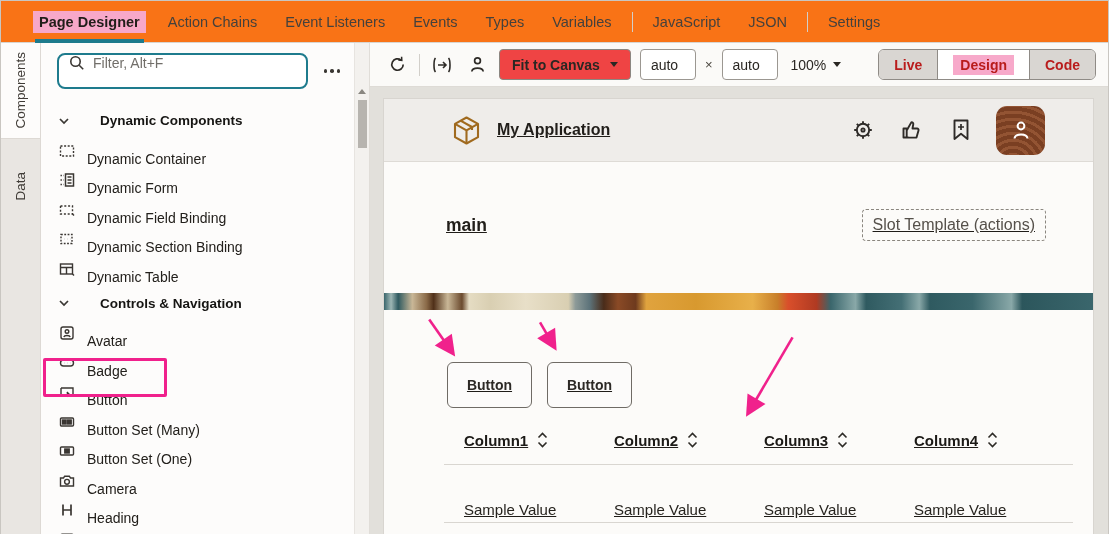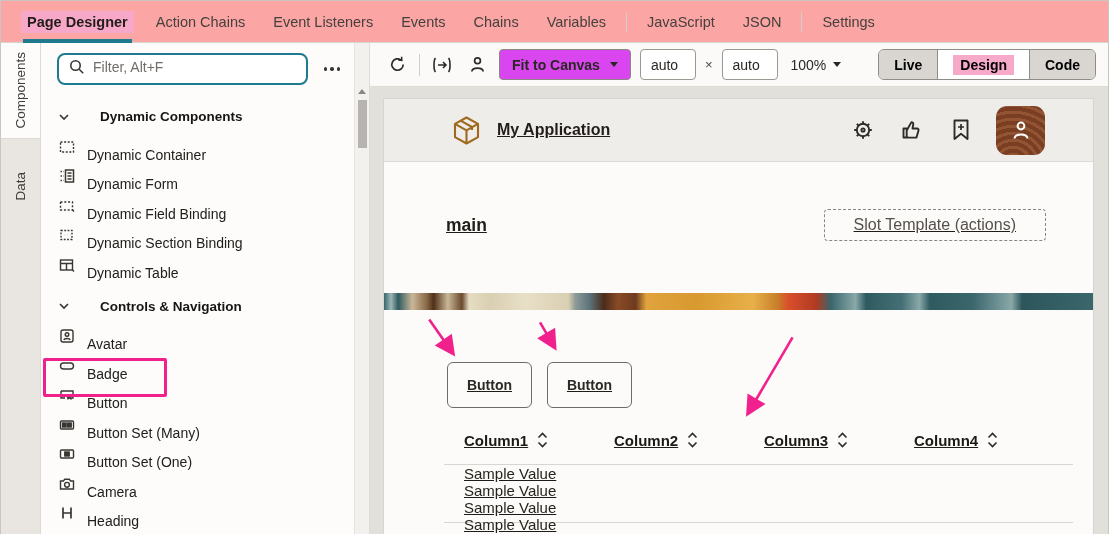--- a/index.html
+++ b/index.html
@@ -1,40 +1,40 @@
 <!DOCTYPE html>
 <html><head>
 <meta charset="utf-8">
 <style>
   * { margin:0; padding:0; box-sizing:border-box; }
   html,body { width:1109px; height:534px; }
   body { font-family:"Liberation Sans", sans-serif; background:#fbfaf8; color:#1f1c18; overflow:hidden; }
   .app { position:relative; width:1109px; height:534px; border:1px solid #c9c6c1; }
 
   
-  .topbar { height:42px; display:flex; align-items:center; background:#fca5a5; border-bottom:1px solid #d8d5d0; padding-left:12px; }
+  .topbar { height:42px; display:flex; align-items:center; background:#f97316; border-bottom:1px solid #d8d5d0; padding-left:24px; }
   .topbar .tab { position:relative; height:42px; display:flex; align-items:center; padding:0 14px; font-size:14.5px; color:#45413c; cursor:pointer; white-space:nowrap; }
   .topbar .tab.active { color:#211e1a; font-weight:bold; }
   .topbar .tab.active .hl { background:#f7a8c9; padding:3px 6px; margin:-3px -6px; }
   .topbar .tab.active::after { content:""; position:absolute; left:10px; right:10px; bottom:0; height:4px; background:#1e7b8d; }
   .topbar .vdiv { width:1px; height:20px; background:#d2cfca; margin:0 6px; }
 
   .mainrow { display:flex; height:492px; }
 
   
   .strip { width:40px; background:#e9e6e2; border-right:1px solid #ddd9d4; display:flex; flex-direction:column; }
   .strip .vtab { display:flex; align-items:center; justify-content:center; cursor:pointer; }
   .strip .vtab span { writing-mode:vertical-rl; transform:rotate(180deg); font-size:13.5px; color:#3f3b36; }
   .strip .vtab.active { background:#fdfcfb; height:96px; border-bottom:1px solid #ddd9d4; }
   .strip .vtab.inactive { height:94px; }
 
   
   .panel { width:313px; background:#fdfcfb; display:flex; flex-direction:column; overflow:hidden; }
   .filterrow { display:flex; align-items:center; padding:10px 8px 10px 16px; gap:10px; }
-  .filterbox { flex:1; height:32px; border:2px solid #1e7b8d; border-radius:8px; background:#fff; display:flex; align-items:flex-start; padding:4px 10px; gap:8px; }
+  .filterbox { flex:1; height:32px; border:2px solid #1e7b8d; border-radius:8px; background:#fff; display:flex; align-items:flex-end; padding:16px 10px; gap:8px; }
   .filterbox input { border:none; outline:none; flex:1; font-size:14px; font-family:inherit; color:#211e1a; background:transparent; }
   .filterbox input::placeholder { color:#716e69; }
   .dots { display:flex; gap:3px; padding:6px; cursor:pointer; }
   .dots i { width:3.5px; height:3.5px; border-radius:50%; background:#3a3733; }
 
   .tree { flex:1; overflow:hidden; padding:6px 0 0 17px; }
   .sec { display:flex; align-items:center; gap:10px; height:31px; cursor:pointer; }
   .sec .chev { color:#3a3733; }
   .sec .slabel { font-size:13.5px; font-weight:bold; color:#161513;padding-left:20px; }
   .item { display:flex; align-items:center; gap:11px; height:29.5px; cursor:pointer; }
@@ -44,65 +44,65 @@
   
   .sbar { width:15px; background:#f3f1ee; border-left:1px solid #e7e4e0; display:flex; flex-direction:column; align-items:center; }
   .sbar .up { margin-top:46px; width:0; height:0; border-left:4px solid transparent; border-right:4px solid transparent; border-bottom:5px solid #8a8781; cursor:pointer; }
   .sbar .thumb { margin-top:6px; width:9px; height:48px; background:#b7b4af; cursor:pointer; }
 
   
   .right { flex:1; display:flex; flex-direction:column; border-left:1px solid #e0ddd8; min-width:0; }
   .ctoolbar { height:44px; display:flex; align-items:center; background:#fbfaf8; padding:0 12px 0 14px; gap:9px; border-bottom:1px solid #dedbd6; }
   .tbicon { width:26px; height:26px; display:flex; align-items:center; justify-content:center; color:#2e2b27; cursor:pointer; }
   .ctoolbar .vdiv { width:1px; height:22px; background:#d2cfca; }
-  .fitbtn { height:31px; border:1px solid #8b8781; border-radius:4px; background:#d946ef; display:flex; align-items:center; gap:10px; padding:0 12px; font-size:14px; font-weight:bold; color:#2a2723; cursor:pointer; }
+  .fitbtn { height:31px; border:1px solid #8b8781; border-radius:4px; background:#ef4444; display:flex; align-items:center; gap:10px; padding:0 12px; font-size:14px; font-weight:bold; color:#2a2723; cursor:pointer; }
   .caret { width:0; height:0; border-left:4.5px solid transparent; border-right:4.5px solid transparent; border-top:5.5px solid #2a2723; }
   .dimin { width:56px; height:31px; border:1px solid #9b9791; border-radius:4px; background:#fff; font-size:14px; font-family:inherit; color:#2a2723; text-align:left; padding:0 10px; outline:none; }
   .times { font-size:13px; color:#4a463f; }
   .zoomsel { display:flex; align-items:center; gap:7px; font-size:14px; color:#2a2723; padding:0 4px; cursor:pointer;text-align:right; }
   .spacer { flex:1; }
   .seg { display:flex; height:31px; border:1px solid #8f8b86; border-radius:6px; overflow:hidden; }
-  .seg .segbtn { display:flex; align-items:center; justify-content:center; padding:0 15px; font-size:14px; font-weight:bold; color:#000000; background:#d9d6d2; cursor:pointer; }
+  .seg .segbtn { display:flex; align-items:center; justify-content:center; padding:0 15px; font-size:14px; font-weight:bold; color:#b91c1c; background:#d9d6d2; cursor:pointer; }
   .seg .segbtn + .segbtn { border-left:1px solid #8f8b86; }
   .seg .segbtn.active { background:#fff; }
   .seg .segbtn.active .hl { background:#f7a9ca; padding:2px 7px; }
 
   
   .gutter { flex:1; background:#e2e0db; padding:12px 17px 0 14px; overflow:hidden;text-decoration:underline; }
   .page { background:#fcfbf9; width:709px; height:100%; box-shadow:0 0 0 1px #d8d5d0; display:flex; flex-direction:column; }
   .phead { height:63px; background:#efedea; border-bottom:1px solid #dedbd6; display:flex; align-items:center; padding:0 48px 0 69px; }
   .ptitle { font-size:16px; font-weight:bold; color:#211e1a; margin-left:17px; }
   .phead .spacer { flex:1; }
   .hicon { width:28px; height:28px; display:flex; align-items:center; justify-content:center; color:#2e2b28; cursor:pointer; margin-left:21px; }
   .avatar { width:49px; height:49px; border-radius:11px; margin-left:21px; cursor:pointer; display:flex; align-items:center; justify-content:center; color:#fff;
             background:#8a4a2b; background-image:repeating-radial-gradient(circle at 35% 120%, #7a3f22 0 2px, #935433 2px 5px, #7a3f22 5px 7px); }
 
   .pbody { flex:1; display:flex; flex-direction:column; }
   .mrow { margin:47px 47px 0 62px; display:flex; justify-content:space-between; align-items:center; }
   .mainh { font-size:17.5px; font-weight:bold; color:#211e1a; }
-  .slotbox { border:1.5px dashed #8a867f; border-radius:4px; padding:6px 29px; font-size:16px; color:#55504a; }
+  .slotbox { border:1.5px dashed #8a867f; border-radius:4px; padding:6px 10px; font-size:16px; color:#55504a; }
 
   .banner { margin-top:52px; height:17px;
     background:linear-gradient(90deg,
       #3a666c 0%, #9db6b4 1%, #2f5a60 2%, #c9b797 4%, #8a6a48 6%, #503019 7%, #c9b797 9%, #6b4a2e 11%,
       #e5dcc3 12%, #d9cfb2 15%, #e8dfc8 20%, #d9cfb2 26%, #8d9a98 27%, #5d737a 29%, #4a2c1a 31%,
       #8a4a26 33%, #6e3a1e 35.5%, #e0a33e 37%, #d8992f 44%, #e8b04a 52%, #c87f2a 55.5%, #d94f2b 57%,
       #b03a22 61%, #3a666c 63%, #89a8a8 66.5%, #2f5a60 68%, #446f75 73%, #89a8a8 75.5%, #2f5a60 77%,
       #3a666c 83%, #89a8a8 88.5%, #2c565c 90%, #3a666c 100%); }
 
   .btnrow { margin-top:52px; padding-left:63px; display:flex; gap:15px; }
   .cbutton { width:85px; height:46px; border:1px solid #6f6b65; border-radius:6px; background:#fcfbfa; font-size:14px; font-weight:bold; color:#2c2925; font-family:inherit; cursor:pointer; }
 
   .table { margin:12px 20px 0 60px; }
   .thead { display:flex; height:40px; align-items:center; }
   .thcell { width:150px; display:flex; align-items:center; gap:9px; padding-left:20px; cursor:pointer; }
   .thcell .cname { font-size:15px; font-weight:bold; color:#1c1a17; }
   .sorticon { color:#2e2b27; display:flex; }
   .tdiv { height:1px; background:#d9d6d1; margin-top:4px; }
-  .trow { display:flex; height:53px; align-items:flex-start;flex-direction:column; }
+  .trow { display:flex; height:53px; align-items:flex-end; }
   .tdcell { width:150px; padding-left:20px; font-size:15px; color:#27241f; }
 
   
   .ann-rect { position:absolute; left:42px; top:357px; width:124px; height:39px; border:3px solid #f0218c; border-radius:2px; pointer-events:none; }
   .ann-svg { position:absolute; inset:0; pointer-events:none; }
 </style>
 </head>
 <body>
 
 <div class="app">
@@ -114,21 +114,21 @@
     <div class="tab">
         <span>Action Chains</span>
       </div>
     <div class="tab">
         <span>Event Listeners</span>
       </div>
     <div class="tab">
         <span>Events</span>
       </div>
     <div class="tab">
-        <span>Chains</span>
+        <span>Types</span>
       </div>
     <div class="tab">
         <span>Variables</span>
       </div>
     <div class="vdiv"></div>
     <div class="tab">
         <span>JavaScript</span>
       </div>
     <div class="tab">
         <span>JSON</span>
@@ -213,21 +213,21 @@
           <span class="ic">
               <svg width="16" height="16" viewBox="0 0 16 16" fill="none" stroke="currentColor" stroke-width="1.4">
                 <rect x="1.5" y="3" width="12" height="10"></rect>
                 <path d="M1.5 6.5 h12 M7.5 6.5 v6.5"></path>
                 <path d="M13.5 13 L15 14.5"></path>
               </svg>
             </span>
           <span class="ilabel">Dynamic Table</span>
         </div>
 
-        <div class="sec" style="margin-top:11px">
+        <div class="sec" style="margin-top:4px">
           <svg class="chev" width="12" height="12" viewBox="0 0 12 12" fill="none" stroke="currentColor" stroke-width="1.7">
               <path d="M2 4 L6 8 L10 4"></path>
             </svg>
           <span class="slabel">Controls &amp; Navigation</span>
         </div>
         <div class="item">
           <span class="ic">
               <svg width="16" height="16" viewBox="0 0 16 16" fill="none" stroke="currentColor" stroke-width="1.4">
                 <rect x="2" y="2" width="12" height="12" rx="2"></rect>
                 <circle cx="8" cy="6.5" r="1.8"></circle>

